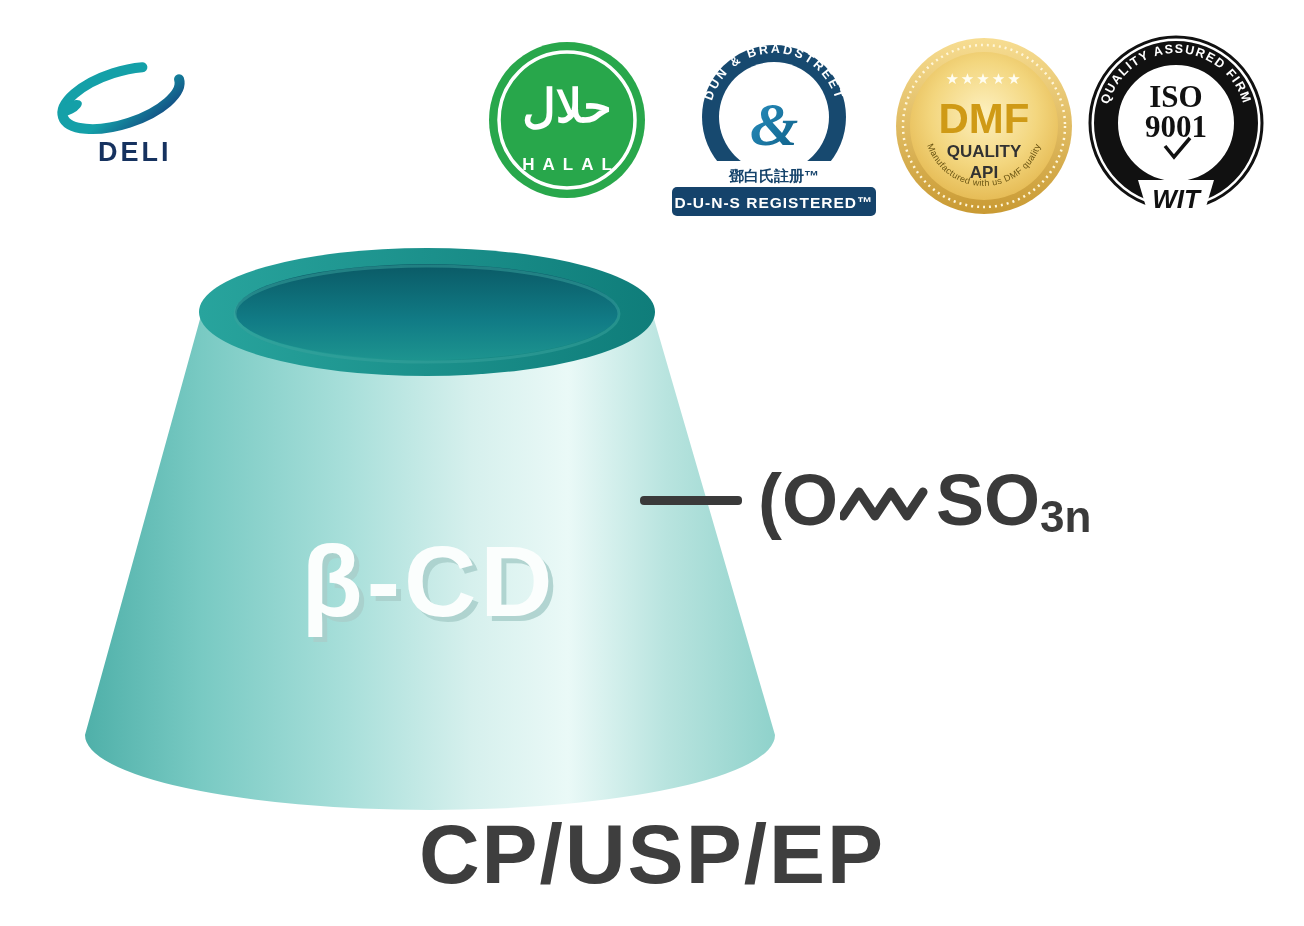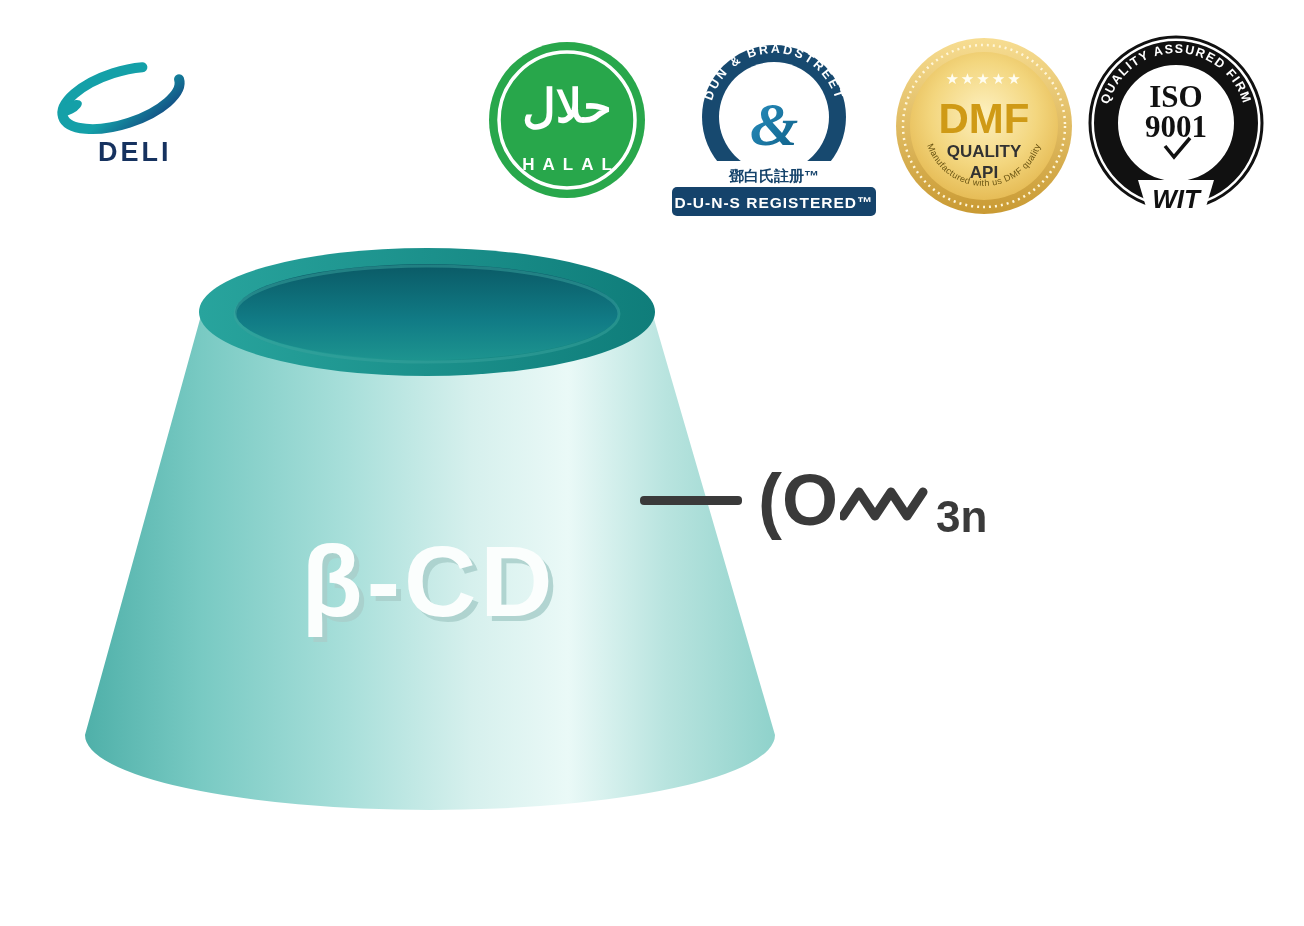--- a/index.html
+++ b/index.html
@@ -149,18 +149,20 @@
     <text x="374" y="380" text-anchor="middle" font-size="100" font-weight="800" letter-spacing="4" fill="#a9cfcb" opacity="0.85" transform="translate(5,5)">β-CD</text>
     <text x="374" y="380" text-anchor="middle" font-size="100" font-weight="800" letter-spacing="4" fill="#fbfefd">β-CD</text>
   </svg>
 
   <div class="abs formula">
     <span class="bond"></span>
     <span>(O</span>
     <svg class="zigzag" width="94" height="46" viewBox="0 0 94 46">
       <polyline points="3,35 19,11 35,35 51,11 67,35 83,11" fill="none" stroke="#3a3a3a" stroke-width="9" stroke-linecap="round" stroke-linejoin="round"></polyline>
     </svg>
+    <span>SO</span>
     <span class="fsub">3</span>
     <span class="fsub">n</span>
   </div>
 
+  <div class="abs standards">CP/USP/EP</div>
 
 </div>
 
 </body></html>

